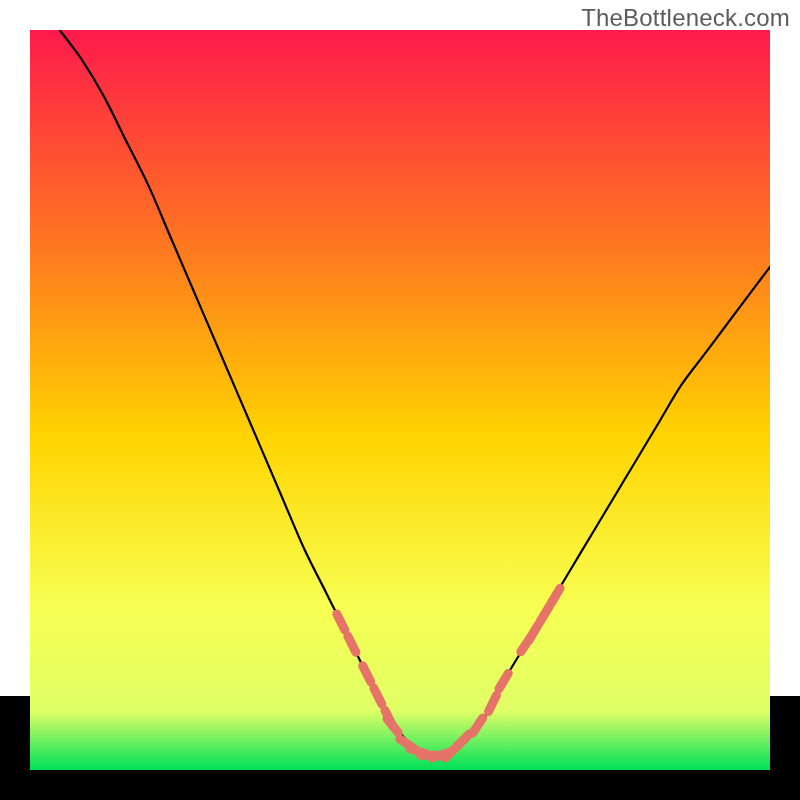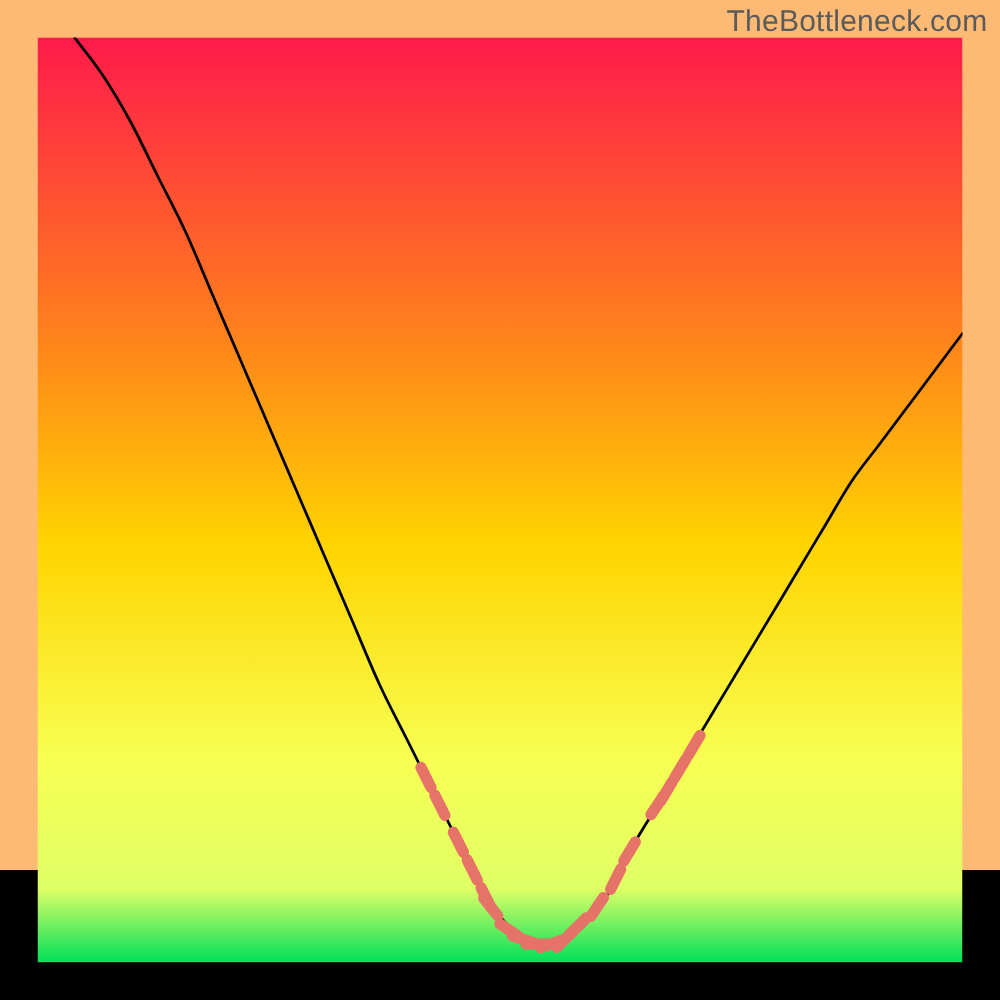--- a/index.html
+++ b/index.html
@@ -8,21 +8,21 @@
     width: 800px;
     height: 800px;
     background: #000;
     overflow: hidden;
     font-family: Arial, Helvetica, sans-serif;
   }
   .frame {
     position: relative;
     width: 800px;
     height: 696px;
-    background: #fdba74;
+    background: #ffffff;
     text-align: center;
   }
   .watermark {
     position: absolute;
     top: 4px;
     right: 10px;
     color: #5b5b5b;
     font-size: 24px;
     font-weight: 500;
     letter-spacing: 0.2px;

